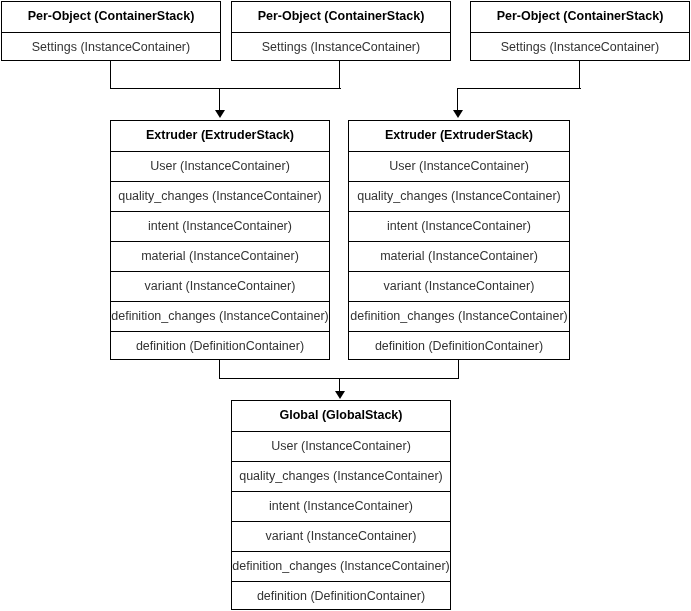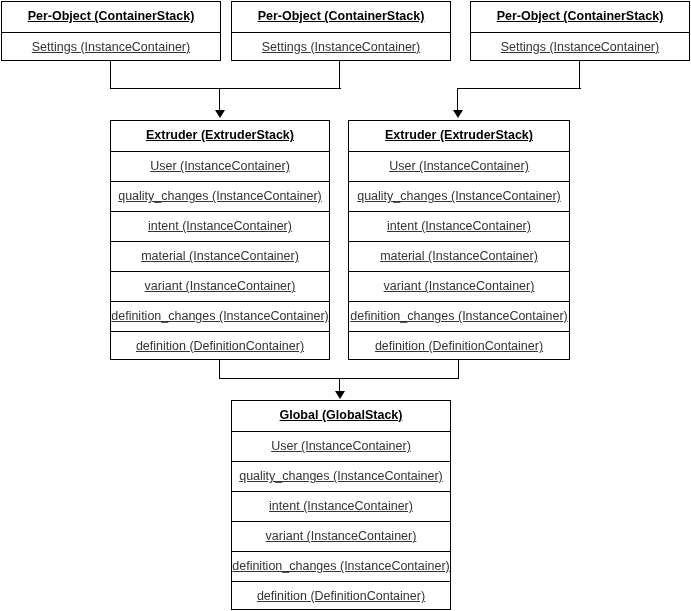--- a/index.html
+++ b/index.html
@@ -24,21 +24,20 @@
   .node .row {
     box-sizing: border-box;
     height: 30px;
     line-height: 28px;
     text-align: center;
     font-size: 12.5px;
     color: #333333;
     border-top: 1.2px solid #000000;
     white-space: nowrap;
     overflow: hidden;
-    text-decoration: underline;
   }
   .node .row.header {
     border-top: none;
     font-weight: bold;
     color: #000000;
     font-size: 12.5px;
   }
   .edge-line {
     position: absolute;
     background: #000000;

